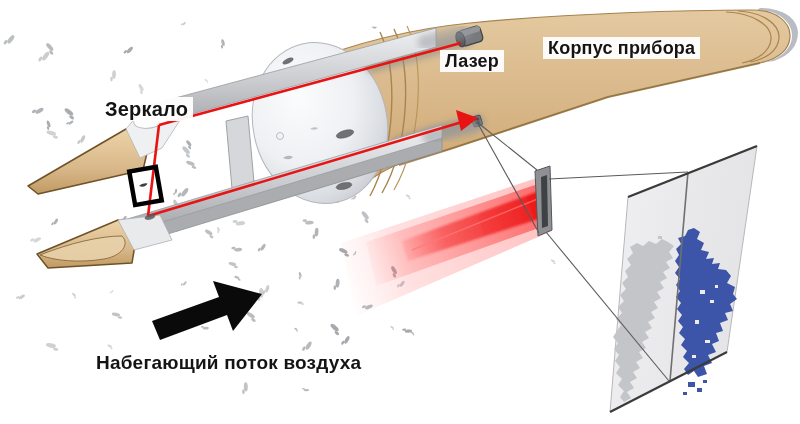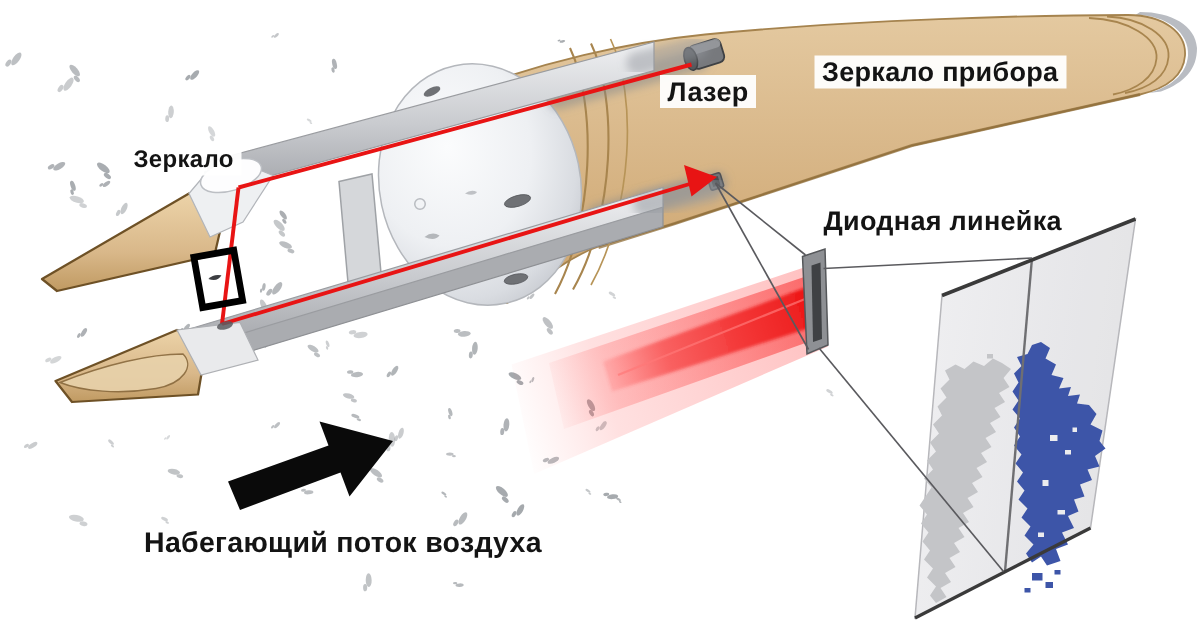--- a/index.html
+++ b/index.html
@@ -6,21 +6,21 @@
   .stage{
     position:relative;width:800px;height:424px;background:#fff;overflow:hidden;
     font-family:"Liberation Sans","DejaVu Sans",sans-serif;
   }
   .stage svg{position:absolute;left:0;top:0;}
   .lbl{
     position:absolute;font-weight:bold;color:var(--label-ink,#141414);
     background:var(--label-bg,rgba(255,255,255,.94));
     padding:1px 5px;line-height:1.12;white-space:nowrap;letter-spacing:0.2px;
   }
-  #label-mirror {left:84px; top:97px; font-size:16px;}
+  #label-mirror {left:100px; top:97px; font-size:20px;}
   #label-laser  {left:440px;top:50px; font-size:18px;text-align:center;}
   #label-body   {left:543px;top:37px; font-size:18px;}
   #label-diode  {left:544px;top:136px;font-size:18px;}
   #label-airflow{left:91px; top:351px;font-size:19px;background:transparent;}
 </style>
 </head>
 <body>
 
 <div class="stage" style="--label-ink: #141414; --label-bg: rgba(255,255,255,0.94);">
 <svg width="800" height="424" viewBox="0 0 800 424">
@@ -554,16 +554,15 @@
     <path d="M477,122 L539,233"></path>
     <path d="M549,179 L688,172"></path>
     <path d="M546,232 L669,381"></path>
   </g>
 
   <path d="M152,321 L219,297 L213,281 L262,294 L233,331 L227,315 L160,340 Z" fill="#0a0a0a"></path>
 </svg>
 
 <div class="lbl" id="label-mirror">Зеркало</div>
 <div class="lbl" id="label-laser">Лазер</div>
-<div class="lbl" id="label-body">Зеркало прибора</div>
-<div class="lbl" id="label-diode">Диодная линейка</div>
+<div class="lbl" id="label-body">Корпус прибора</div>
 <div class="lbl" id="label-airflow">Набегающий поток воздуха</div>
 </div>
 
 </body></html>

